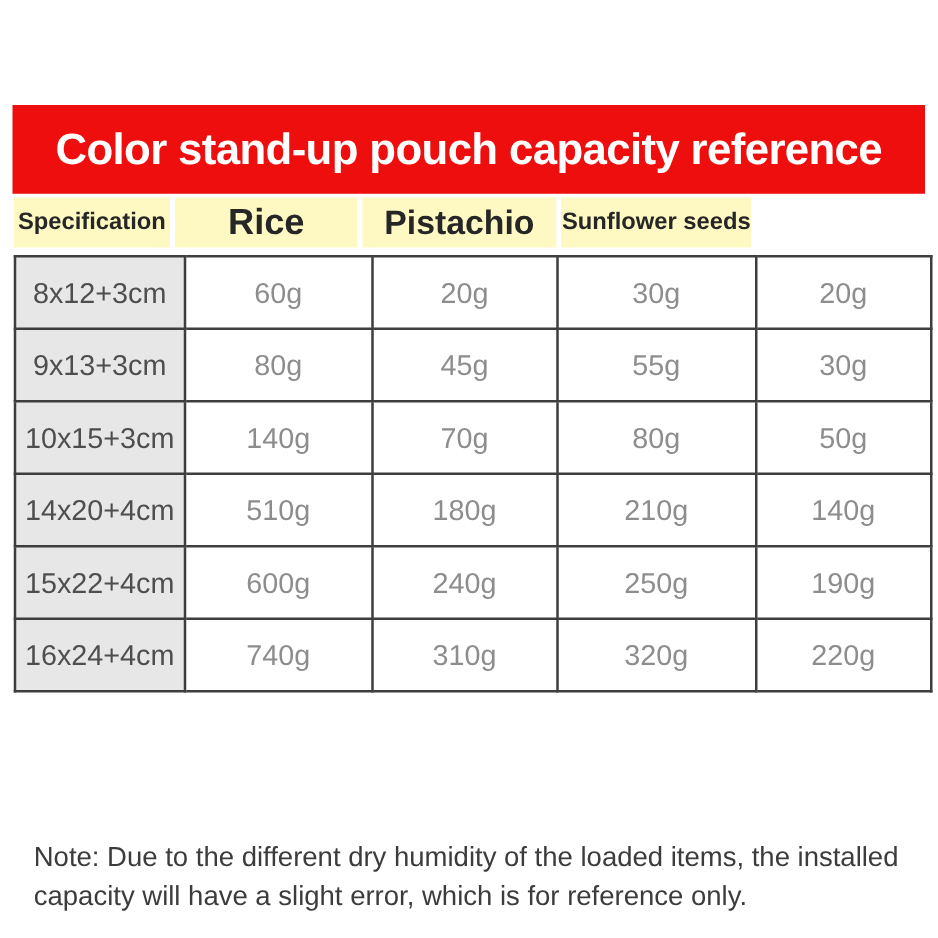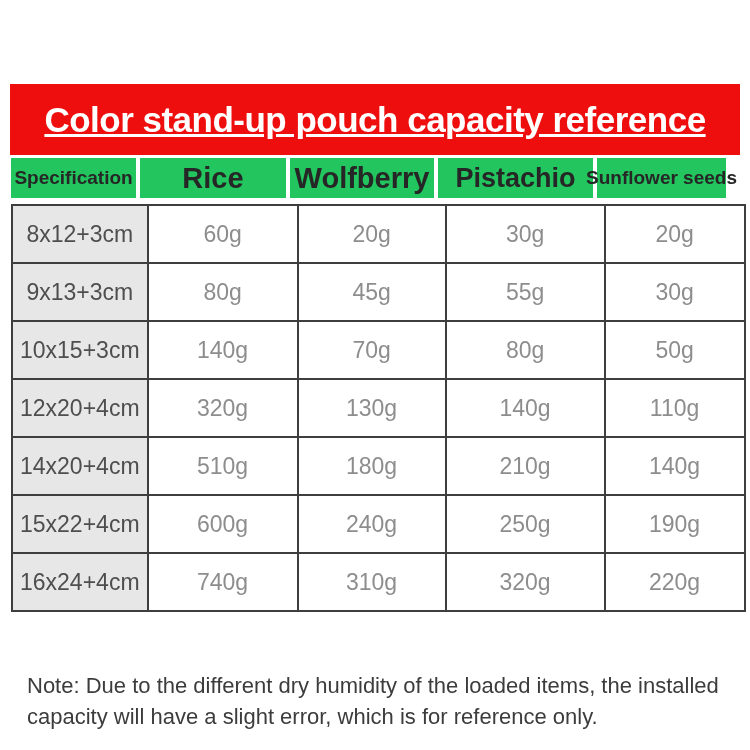--- a/index.html
+++ b/index.html
@@ -25,46 +25,45 @@
     display: flex;
     align-items: center;
     justify-content: center;
   }
   .title {
     color: #ffffff;
     font-weight: bold;
     font-size: 35px;
     letter-spacing: -0.5px;
     white-space: nowrap;
-    text-decoration: underline;
   }
   .header-row {
     position: absolute;
     left: 11px;
     top: 158px;
     width: 726px;
     height: 40px;
     display: flex;
   }
   .hcell {
-    background: #22c55e;
+    background: #fef9c3;
     color: #262626;
     font-weight: bold;
     display: flex;
     align-items: center;
     justify-content: center;
     box-sizing: border-box;
     white-space: nowrap;
   }
   .hcell:not(:last-child) { border-right: 4px solid #ffffff; }
   .h0 { width: 129px; font-size: 19px; }
   .h1 { width: 150px; font-size: 29px; }
   .h2 { width: 148px; font-size: 29px; }
   .h3 { width: 159px; font-size: 27px; }
-  .h4 { width: 129px; font-size: 19px; }
+  .h4 { width: 152px; font-size: 19px; }
   table.cap-table {
     position: absolute;
     left: 11px;
     top: 204px;
     border-collapse: collapse;
     table-layout: fixed;
   }
   table.cap-table td {
     border: 2px solid #3e3e3e;
     height: 42px;
@@ -96,21 +95,20 @@
 
 <div class="page">
 
   <div class="banner">
     <div class="title">Color stand-up pouch capacity reference</div>
   </div>
 
   <div class="header-row">
     <div class="hcell h0">Specification</div>
     <div class="hcell h1">Rice</div>
-    <div class="hcell h2">Wolfberry</div>
     <div class="hcell h3">Pistachio</div>
     <div class="hcell h4">Sunflower seeds</div>
   </div>
 
   <table class="cap-table">
     <colgroup>
       <col style="width:129px">
         <col style="width:150px">
         <col style="width:148px">
         <col style="width:159px">
@@ -132,27 +130,20 @@
         <td class="val">30g</td>
       </tr>
       <tr>
         <td class="spec">10x15+3cm</td>
         <td class="val">140g</td>
         <td class="val">70g</td>
         <td class="val">80g</td>
         <td class="val">50g</td>
       </tr>
       <tr>
-        <td class="spec">12x20+4cm</td>
-        <td class="val">320g</td>
-        <td class="val">130g</td>
-        <td class="val">140g</td>
-        <td class="val">110g</td>
-      </tr>
-      <tr>
         <td class="spec">14x20+4cm</td>
         <td class="val">510g</td>
         <td class="val">180g</td>
         <td class="val">210g</td>
         <td class="val">140g</td>
       </tr>
       <tr>
         <td class="spec">15x22+4cm</td>
         <td class="val">600g</td>
         <td class="val">240g</td>

